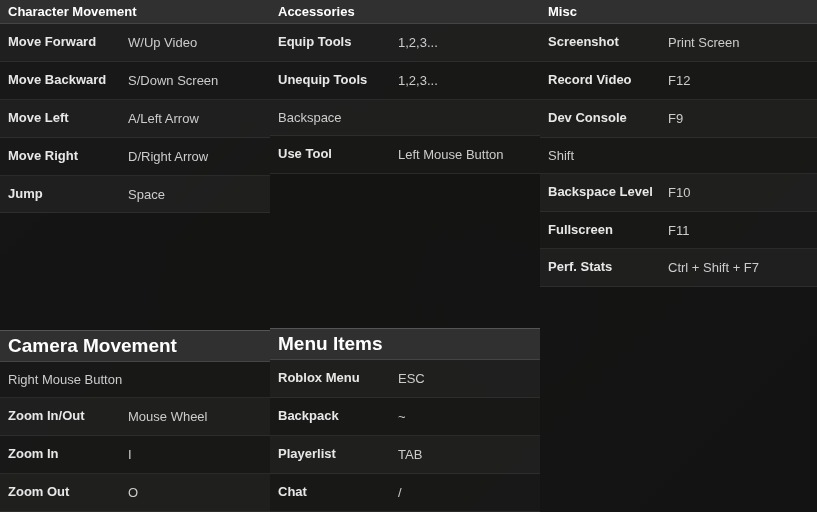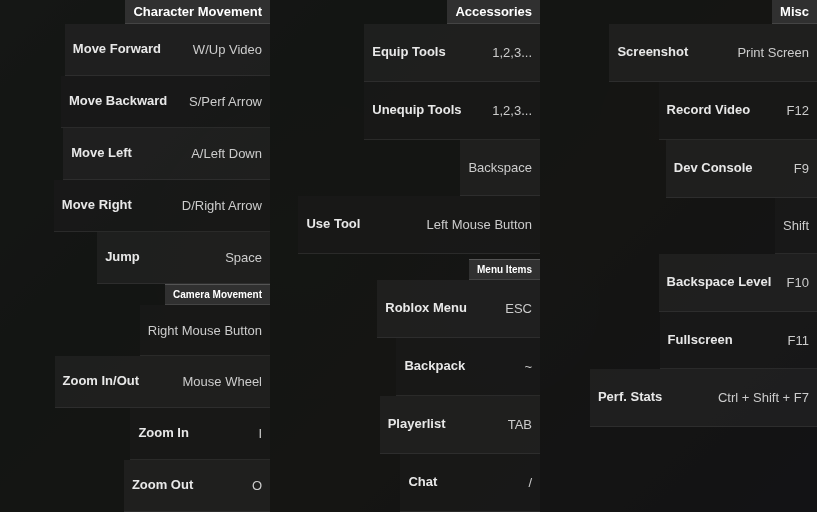--- a/index.html
+++ b/index.html
@@ -31,21 +31,20 @@
     .ui-container {
       position: absolute;
       inset: 0;
       display: flex;
       z-index: 10;
     }
 
     .column {
       display: flex;
       flex-direction: column;
-      align-items: flex-end;
     }
 
     .col-left {
       width: 270px;
       background: rgba(20, 20, 20, 0.88);
     }
 
     .col-mid {
       width: 270px;
       background: rgba(20, 20, 20, 0.88);
@@ -60,21 +59,21 @@
       background: rgba(50, 50, 50, 0.95);
       padding: 4px 8px;
       font-weight: bold;
       font-size: 13px;
       color: #ffffff;
       border-bottom: 1px solid #444;
     }
 
     .key-row {
       display: flex;
-      padding: 20px 8px;
+      padding: 10px 8px;
       border-bottom: 1px solid rgba(60, 60, 60, 0.5);
       align-items: center;
       min-height: 36px;
     }
 
     .key-row:nth-child(even) {
       background: rgba(35, 35, 35, 0.7);
     }
 
     .key-row:nth-child(odd) {
@@ -97,21 +96,21 @@
 
     .spacer-row {
       flex: 1;
       background: rgba(20, 20, 20, 0.5);
     }
 
     .camera-header {
       background: rgba(50, 50, 50, 0.95);
       padding: 4px 8px;
       font-weight: bold;
-      font-size: 10px;
+      font-size: 19px;
       color: #ffffff;
       border-bottom: 1px solid #444;
       border-top: 1px solid #555;
     }
   </style>
 </head>
 <body>
 
 <div class="bg-overlay">
 
@@ -124,25 +123,25 @@
 
   <div class="column col-left">
     <div class="section-header">Character Movement</div>
 
     <div class="key-row">
       <span class="action-name">Move Forward</span>
       <span class="key-binding">W/Up Video</span>
     </div>
     <div class="key-row">
       <span class="action-name">Move Backward</span>
-      <span class="key-binding">S/Perf Arrow</span>
+      <span class="key-binding">S/Down Screen</span>
     </div>
     <div class="key-row">
       <span class="action-name">Move Left</span>
-      <span class="key-binding">A/Left Down</span>
+      <span class="key-binding">A/Left Arrow</span>
     </div>
     <div class="key-row">
       <span class="action-name">Move Right</span>
       <span class="key-binding">D/Right Arrow</span>
     </div>
     <div class="key-row">
       <span class="action-name">Jump</span>
       <span class="key-binding">Space</span>
     </div>
 

